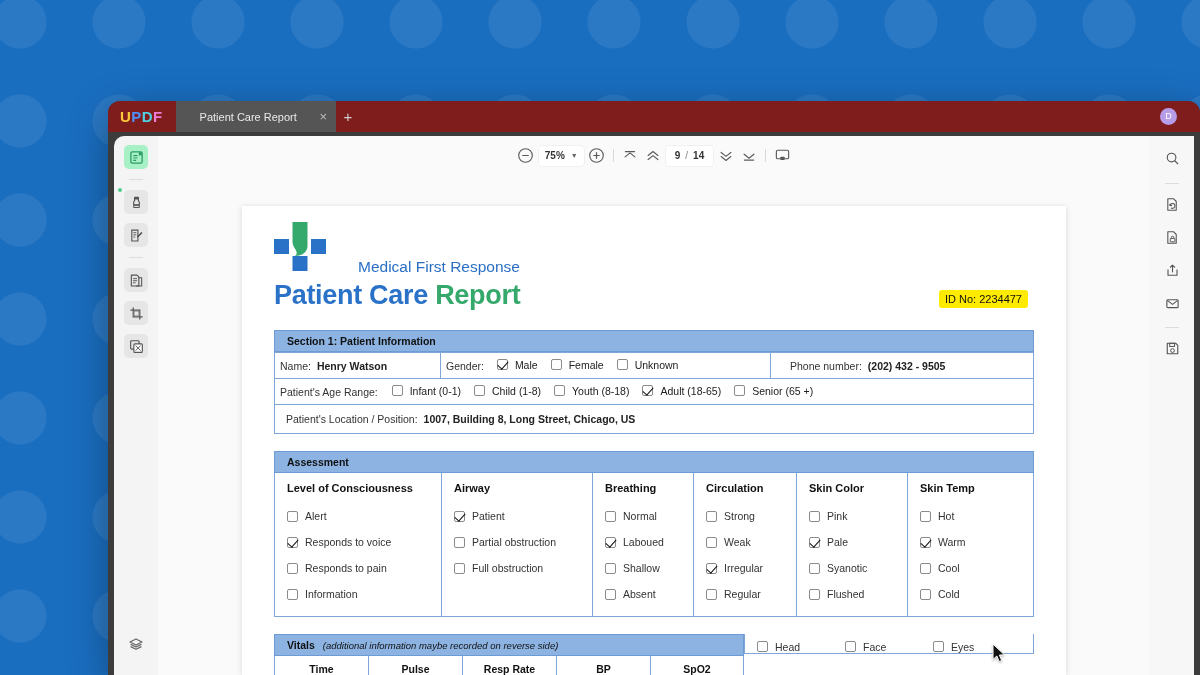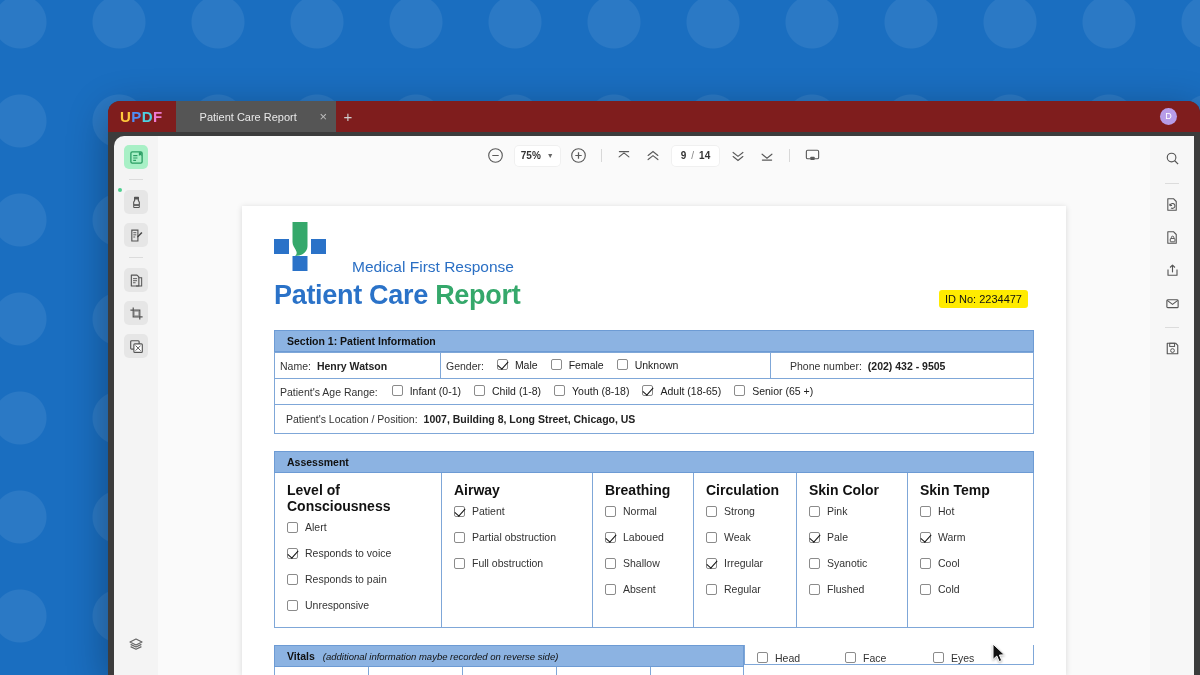--- a/index.html
+++ b/index.html
@@ -116,21 +116,21 @@
     position: absolute; left: 50px; top: 4px;
     width: 992px; height: 539px;
     background: #fafafa;
   }
 
   
   #toolbar {
     position: absolute; left: 0; top: 0;
     width: 992px; height: 39px;
     display: flex; align-items: center; justify-content: center;
-    gap: 9px;
+    gap: 3px;
   }
   .tb-icon {
     width: 20px; height: 20px; display: flex;
     align-items: center; justify-content: center;
     color: #5a5a5a;
   }
   .tb-field {
     background: #fff; border-radius: 4px;
     height: 20px; display: flex; align-items: center;
     padding: 0 6px; font-size: 10px; color: #333; font-weight: bold;
@@ -150,21 +150,21 @@
     padding: 0 32px;
   }
 
   
   #doc-header { position: relative; height: 124px; }
   #logo {
     position: absolute; left: 0; top: 16px;
     width: 52px; height: 50px;
   }
   #org-name {
-    position: absolute; left: 78px; top: 52px;
+    position: absolute; left: 84px; top: 52px;
     font-size: 15.5px; color: #2a6fc4; font-weight: normal; text-align: right;
   }
   #doc-title {
     position: absolute; left: 0px; top: 74px;
     font-size: 27px; font-weight: bold; letter-spacing: -0.3px;
   }
   #doc-title .blue { color: #2a72c8; }
   #doc-title .green { color: #35a86b; }
   #id-badge {
     position: absolute; right: 6px; top: 84px;
@@ -208,21 +208,21 @@
   
   #assess-grid {
     display: flex; border: 1px solid #7fa7d8; border-top: none;
   }
   .acol {
     border-right: 1px solid #7fa7d8;
     padding: 9px 0 9px 12px;
   }
   .acol:last-child { border-right: none; }
   .acol h4 {
-    font-size: 14px; font-weight: bold; color: #111; 
+    font-size: 11px; font-weight: bold; color: #111; margin-bottom: 9px;
   }
   .acol .cb-row {
     display: flex; align-items: center; font-size: 10.5px;
     color: #333; height: 26px;
   }
 
   
   #vitals-wrap { display: flex; margin-top: 17px; }
   .vhead {
     background: #8cb3e2; border: 1px solid #6d9bd4;
@@ -492,21 +492,21 @@
             <div class="cb-row">
                 <span class="cb checked"></span>
                 <span>Responds to voice</span>
               </div>
             <div class="cb-row">
                 <span class="cb"></span>
                 <span>Responds to pain</span>
               </div>
             <div class="cb-row">
                 <span class="cb"></span>
-                <span>Unresponsive</span>
+                <span>Information</span>
               </div>
           </div>
 
           <div class="acol" style="width:151px">
             <h4>Airway</h4>
             <div class="cb-row">
                 <span class="cb checked"></span>
                 <span>Patient</span>
               </div>
             <div class="cb-row">

